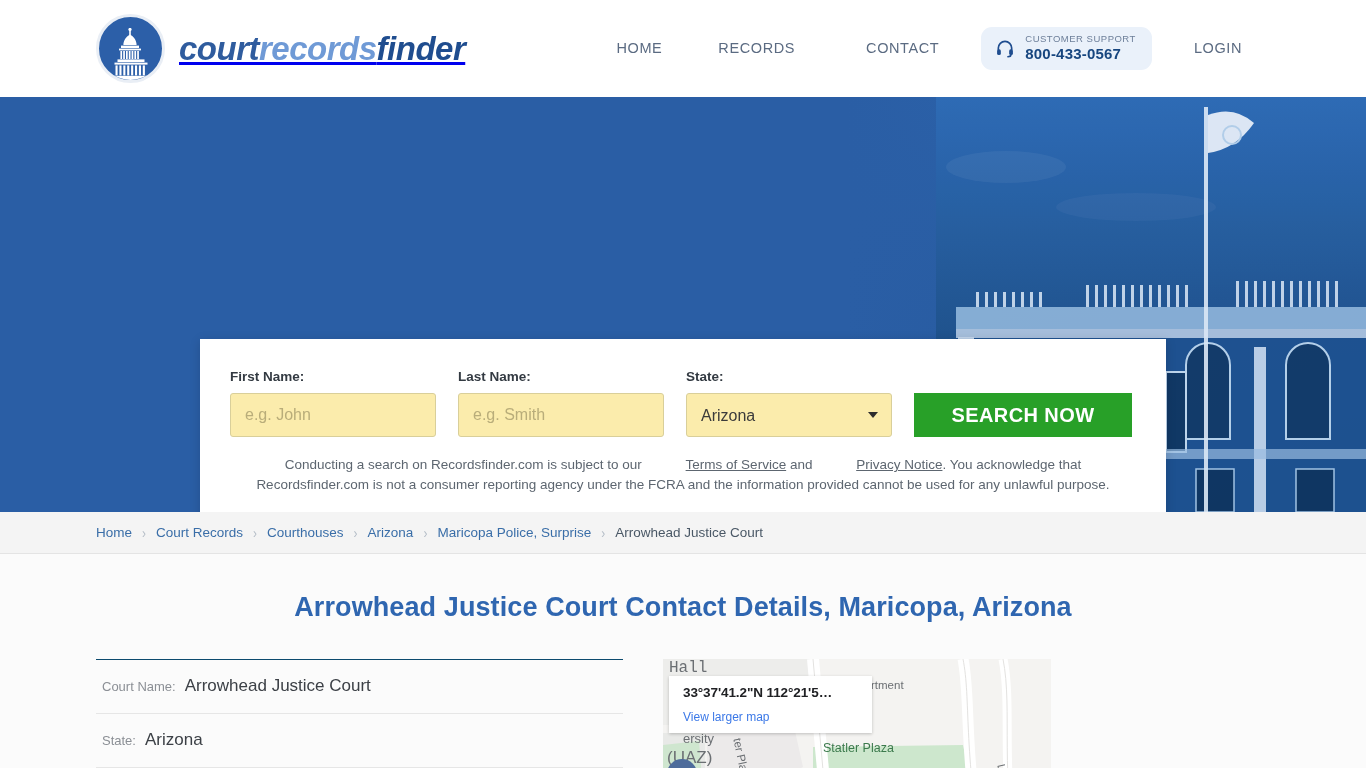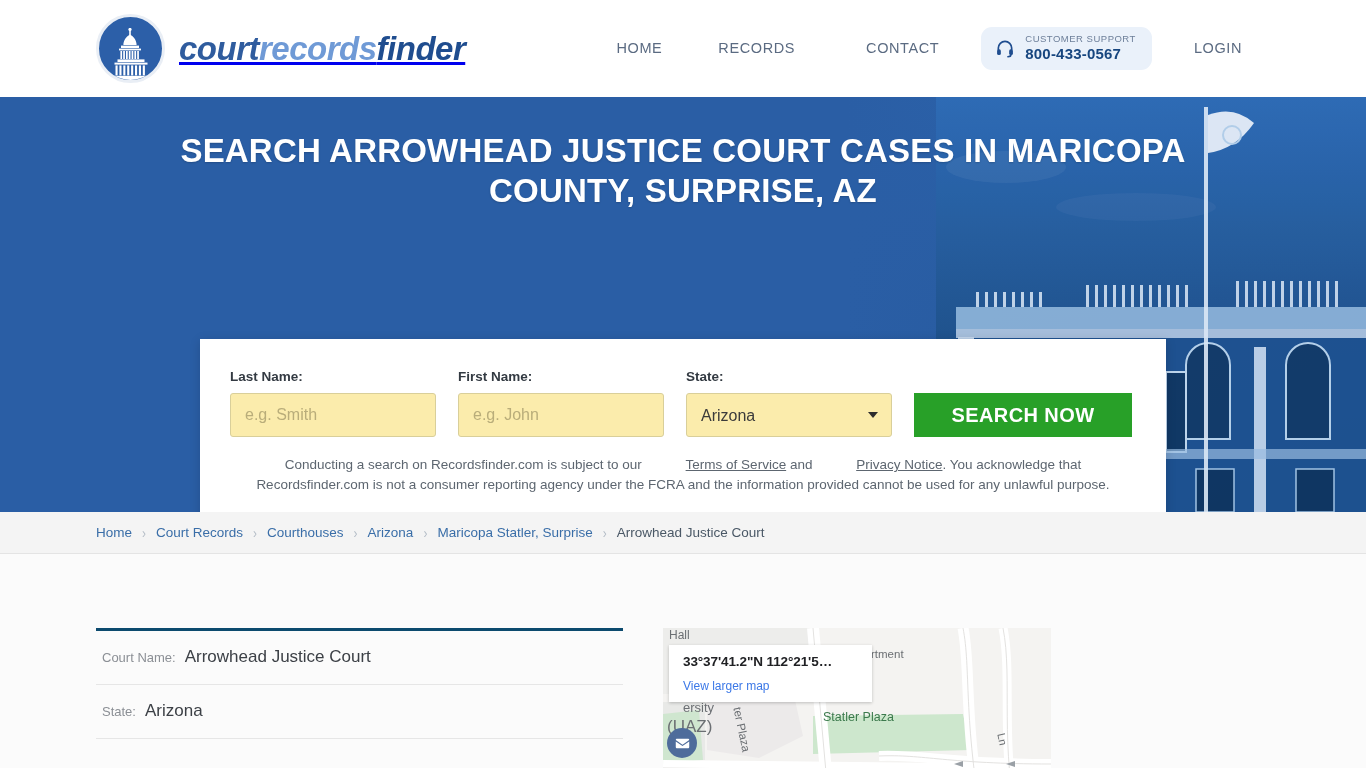--- a/index.html
+++ b/index.html
@@ -221,21 +221,21 @@
     display: flex;
     padding: 36px 96px 0 96px;
     gap: 40px;
   }
   .detail-list { width: 527px; flex: 0 0 auto; }
   .detail-row {
     border-bottom: 1px solid #e6e6e6;
     padding: 16px 6px 17px 6px;
     display: flex; align-items: baseline; gap: 9px;
   }
-  .detail-row:first-child { border-top: 3px solid #0c4a6e; }
+  .detail-row:first-child { border-top: 1px solid #0c4a6e; }
   .detail-key { font-size: 13px; color: #8b8f95; }
   .detail-val { font-size: 17px; color: #3c4046; }
 
   
   .map-box {
     width: 388px; height: 200px;
     position: relative;
     overflow: hidden;
     background: #f2f1ef;
     flex: 0 0 auto;
@@ -425,35 +425,32 @@
       <circle cx="36" cy="378" r="10" fill="none" stroke="#9dc0e2" stroke-width="2"></circle>
     </g>
 
     <g>
       <rect x="268" y="10" width="4" height="405" fill="#e3eefa" opacity="0.92"></rect>
       <path d="M272 18 q26 -10 46 8 q-18 26 -46 30z" fill="#f0f6fc" opacity="0.95"></path>
       <circle cx="296" cy="38" r="9" fill="none" stroke="#b9d3ec" stroke-width="2"></circle>
     </g>
   </svg>
 
-  <div class="hero-inner">
-    <h1 class="hero-title">SEARCH ARROWHEAD JUSTICE COURT CASES IN MARICOPA COUNTY, SURPRISE, AZ</h1>
-  </div>
 
   <div class="search-card">
     <div class="form-row">
+
+      <div class="field f-first">
+        <label class="field-label">First Name:</label>
+        <input type="text" placeholder="e.g. John" style="">
+      </div>
 
       <div class="field f-last">
         <label class="field-label">Last Name:</label>
         <input type="text" placeholder="e.g. Smith" style="">
-      </div>
-
-      <div class="field f-first">
-        <label class="field-label">First Name:</label>
-        <input type="text" placeholder="e.g. John" style="">
       </div>
 
       <div class="field f-state">
         <label class="field-label">State:</label>
         <select id="state-select"><option value="Arizona">Arizona</option><option value="Alabama">Alabama</option><option value="Alaska">Alaska</option><option value="California">California</option><option value="Texas">Texas</option></select>
         <span class="sel-arrow"></span>
       </div>
 
       <button class="search-btn">SEARCH NOW</button>
     </div>
@@ -479,27 +476,28 @@
 <div class="crumb-bar">
   <nav class="crumb" id="crumb">
       <a href="#" class="">Home</a>
       <span class="crumb-sep">›</span>
       <a href="#" class="">Court Records</a>
       <span class="crumb-sep">›</span>
       <a href="#" class="">Courthouses</a>
       <span class="crumb-sep">›</span>
       <a href="#" class="">Arizona</a>
       <span class="crumb-sep">›</span>
-      <a href="#" class="">Maricopa Statler, Surprise</a>
+      <a href="#" class="">Maricopa Police, Surprise</a>
       <span class="crumb-sep">›</span>
       <span class="current">Arrowhead Justice Court</span>
     </nav>
 </div>
 
 <main class="content">
+  <h2 class="section-title">Arrowhead Justice Court Contact Details, Maricopa, Arizona</h2>
 
   <div class="detail-wrap">
 
     <div class="detail-list" id="detail-list">
         <div class="detail-row">
           <span class="detail-key">Court Name:</span>
           <span class="detail-val">Arrowhead Justice Court</span>
         </div>
         <div class="detail-row">
           <span class="detail-key">State:</span>
@@ -539,21 +537,21 @@
           <path d="M352 133 l-9 3 9 3 z"></path>
           <path d="M352 149 l9 -3 -9 -3 z"></path>
         </g>
       </svg>
 
       <div class="map-label" style="left:146px; top:20px;">Police Department</div>
       <div class="map-label green" style="left:160px; top:82px; font-size:12.5px;">Statler Plaza</div>
       <div class="map-label" style="left:20px; top:72px; font-size:13px;">ersity</div>
       <div class="map-label" style="left:4px; top:89px; font-size:17px;">(UAZ)</div>
       <div class="map-label" style="left:80px; top:78px; transform:rotate(78deg); transform-origin:left top;">ter Plaza</div>
-      <div class="map-label" style="left:6px; top:0px; font-size:12px;">Hall</div>
+      <div class="map-label" style="left:6px; top:0px; font-size:16px;font-family:Liberation Mono, monospace;">Hall</div>
       <div class="map-label" style="left:344px; top:104px; transform:rotate(78deg); transform-origin:left top; font-size:11px;">Ln</div>
 
       <div class="map-pin" style="left:4px; top:100px;">
         <svg width="17" height="17" viewBox="0 0 24 24" fill="#ffffff" aria-hidden="true">
           <path d="M3 6.5h18v11H3z" opacity="0"></path>
           <path d="M2.5 7.2c0-1 .8-1.8 1.8-1.8h15.4c1 0 1.8.8 1.8 1.8L12 13.8 2.5 7.2z"></path>
           <path d="M2.5 9.3L12 15.6l9.5-6.3v7.5c0 1-.8 1.8-1.8 1.8H4.3c-1 0-1.8-.8-1.8-1.8V9.3z"></path>
         </svg>
       </div>
 

